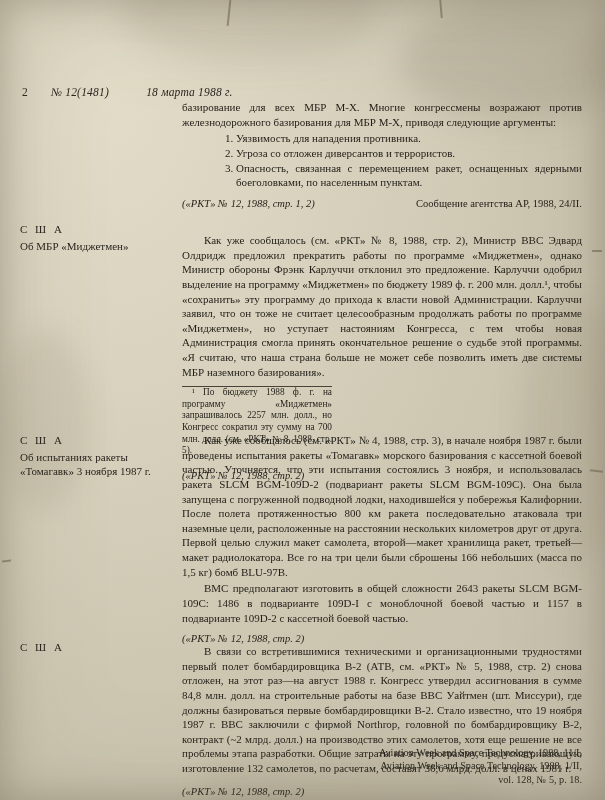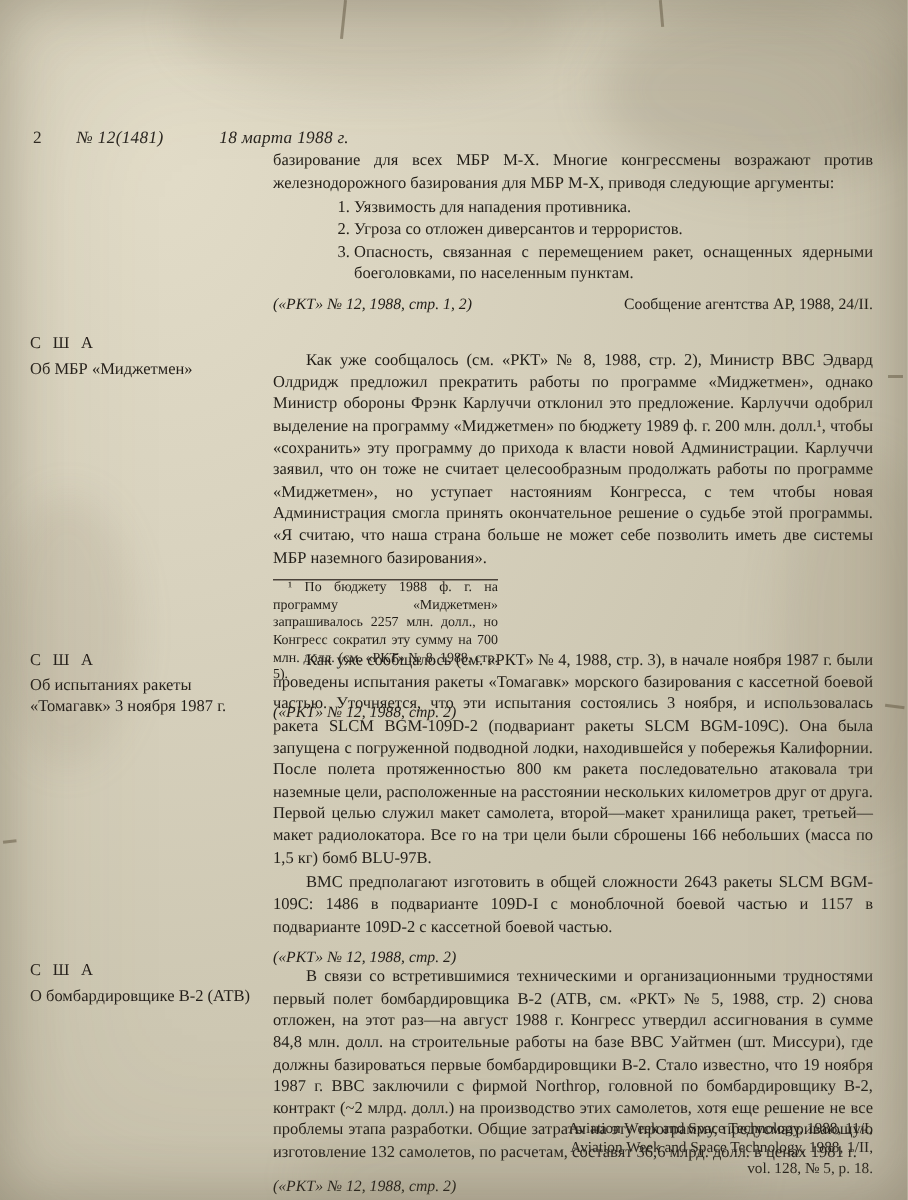--- a/index.html
+++ b/index.html
@@ -198,21 +198,20 @@
   <div class="body-col" style="top:433px;">
     <p>Как уже сообщалось (см. «РКТ» № 4, 1988, стр. 3), в начале ноября 1987 г. были проведены испытания ракеты «Томагавк» морского базирования с кассетной боевой частью. Уточняется, что эти испытания состоялись 3 ноября, и использовалась ракета SLCM BGM-109D-2 (подвариант ракеты SLCM BGM-109C). Она была запущена с погруженной подводной лодки, находившейся у побережья Калифорнии. После полета протяженностью 800 км ракета последовательно атаковала три наземные цели, расположенные на расстоянии нескольких километров друг от друга. Первой целью служил макет самолета, второй—макет хранилища ракет, третьей—макет радиолокатора. Все го на три цели были сброшены 166 небольших (масса по 1,5 кг) бомб BLU-97B.</p>
     <p>ВМС предполагают изготовить в общей сложности 2643 ракеты SLCM BGM-109C: 1486 в подварианте 109D-I с моноблочной боевой частью и 1157 в подварианте 109D-2 с кассетной боевой частью.</p>
     <div class="src-line">
       <span class="src-left">(«РКТ» № 12, 1988, стр. 2)</span>
     </div>
   </div>
 
   <div class="left-col" style="top:640px;">
     <div class="country">С Ш А</div>
-    <div class="subj">О бомбардировщике В-2 (АТВ)</div>
   </div>
   <div class="body-col" style="top:644px;">
     <p>В связи со встретившимися техническими и организационными трудностями первый полет бомбардировщика В-2 (АТВ, см. «РКТ» № 5, 1988, стр. 2) снова отложен, на этот раз—на август 1988 г. Конгресс утвердил ассигнования в сумме 84,8 млн. долл. на строительные работы на базе ВВС Уайтмен (шт. Миссури), где должны базироваться первые бомбардировщики В-2. Стало известно, что 19 ноября 1987 г. ВВС заключили с фирмой Northrop, головной по бомбардировщику В-2, контракт (~2 млрд. долл.) на производство этих самолетов, хотя еще решение не все проблемы этапа разработки. Общие затраты на эту программу, предусматривающую изготовление 132 самолетов, по расчетам, составят 36,6 млрд. долл. в ценах 1981 г.</p>
   </div>
 
   <div class="tail" style="top:746px;">
     <div>Aviation Week and Space Technology, 1988, 11/I,</div>
     <div>Aviation Week and Space Technology, 1988, 1/II,</div>
     <div>vol. 128, № 5, p. 18.</div>
   </div>

